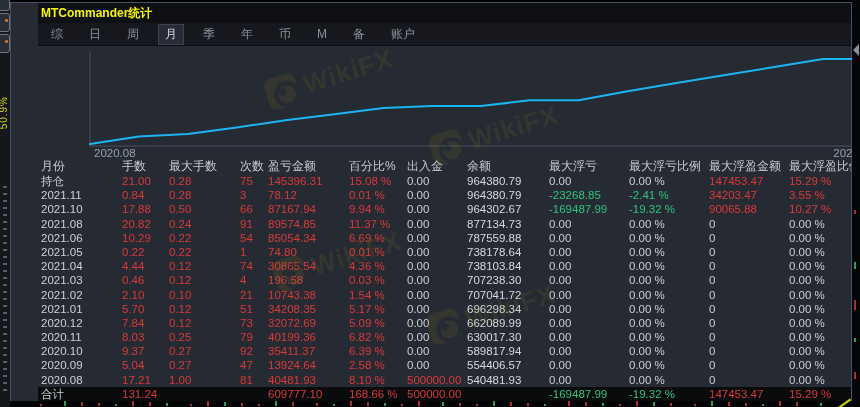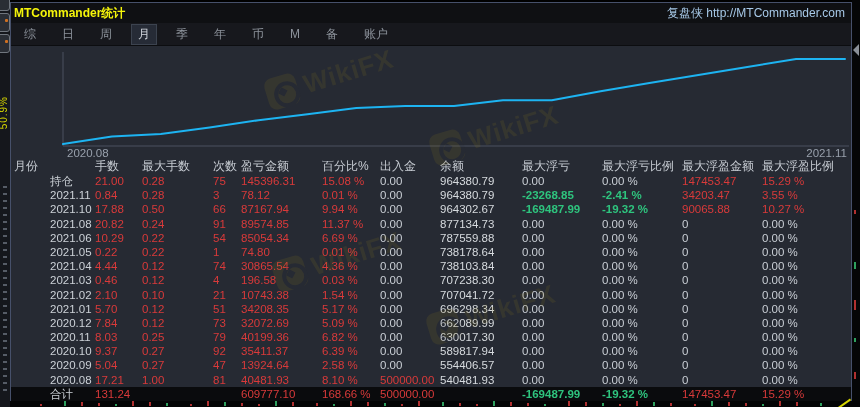--- a/index.html
+++ b/index.html
@@ -18,21 +18,21 @@
     background:repeating-linear-gradient(to bottom,#565c66 0 2px,transparent 2px 7px);}
   .right-sliver{position:absolute;left:852px;top:0;width:8px;height:407px;background:#050607;}
   .rs-arrow{position:absolute;left:1px;top:44px;width:0;height:0;
     border-top:6px solid transparent;border-bottom:6px solid transparent;border-right:6px solid #8a9098;}
   .bottom-strip{position:absolute;left:10px;top:401px;width:850px;height:6px;background:#030405;}
   .tick{position:absolute;width:2px;}
   .slash{position:absolute;width:16px;height:2px;background:#d6d600;transform:rotate(-35deg);}
 
   
   .window{position:absolute;left:10px;top:2px;width:842px;height:400px;box-sizing:border-box;
-    background:#262a33;border:1px solid #46506a;display:flex;flex-direction:column;}
+    background:#262a33;border:1px solid #46506a;display:flex;flex-direction:column;padding-left:27px;}
   .titlebar{height:20px;flex:none;background:#0f1013;display:flex;align-items:center;
     justify-content:space-between;padding:0 6px 0 3px;}
   .title{color:#f5f50a;font-size:12px;font-weight:bold;}
   .brand{color:#a7c9e8;font-size:12px;}
   .menubar{height:22px;flex:none;background:#17181d;display:flex;align-items:center;
     border-bottom:1px solid #0c0d10;}
   .menu-item{color:#8d939c;font-size:12px;padding:2px 13px;cursor:default;}
   .menu-item.active{background:#262b36;border:1px solid #3c434f;color:#d2d7de;
     padding:1px 6px;margin:0 6px;}
 
@@ -41,24 +41,24 @@
   .chart-wrap svg{position:absolute;left:0;top:0;}
 
   
   .table{flex:1;display:flex;flex-direction:column;font-size:11.5px;}
   .trow{display:grid;padding-left:3px;align-items:center;white-space:nowrap;overflow:hidden;
     grid-template-columns:81px 47px 71px 28px 81px 58px 60px 82px 80px 80px 80px 1fr;
     height:14.2px;line-height:14.2px;}
   .trow.header{height:16px;line-height:16px;color:#c6cbd2;font-size:12px;}
   .trow.total{height:15px;line-height:15px;background:#0a0b0d;}
   .c-red{color:#d93a3a;}
-  .c-green{color:#2ec47e;font-weight:bold;}
+  .c-green{color:#2ec47e;}
   .c-dim{color:#c9ced5;}
   .c-white{color:#d6dade;}
-  .c-label{color:#ccd1d7;margin-left:36px;}
+  .c-label{color:#ccd1d7;}
 
   
   .watermark{position:absolute;display:flex;align-items:center;gap:7px;
     transform:rotate(-17deg);opacity:0.15;pointer-events:none;}
   .wm-logo{width:32px;height:32px;border-radius:8px;background:#8f7a1e;position:relative;flex:none;}
   .wm-logo::before{content:"";position:absolute;left:7px;top:7px;width:18px;height:18px;
     border-radius:50%;border:4px solid #262a33;}
   .wm-logo::after{content:"";position:absolute;left:13px;top:13px;width:7px;height:7px;
     background:#262a33;transform:rotate(45deg);}
   .wm-text{font-size:26px;font-weight:bold;color:#8f7a1e;letter-spacing:1px;}
@@ -73,21 +73,20 @@
   <div class="ls-btn" style="top:34px"></div>
   <div class="ls-dot" style="left:5px;top:40px"></div>
   <div class="ls-label">50.9%</div>
   <div class="ls-dots"></div>
 </div>
 
 <div class="window">
 
   <div class="titlebar">
     <span class="title">MTCommander统计</span>
-    <span class="brand">复盘侠 http://MTCommander.com</span>
   </div>
 
   <div class="menubar" id="menubar">
       <span class="menu-item">综</span>
       <span class="menu-item">日</span>
       <span class="menu-item">周</span>
       <span class="menu-item active">月</span>
       <span class="menu-item">季</span>
       <span class="menu-item">年</span>
       <span class="menu-item">币</span>

